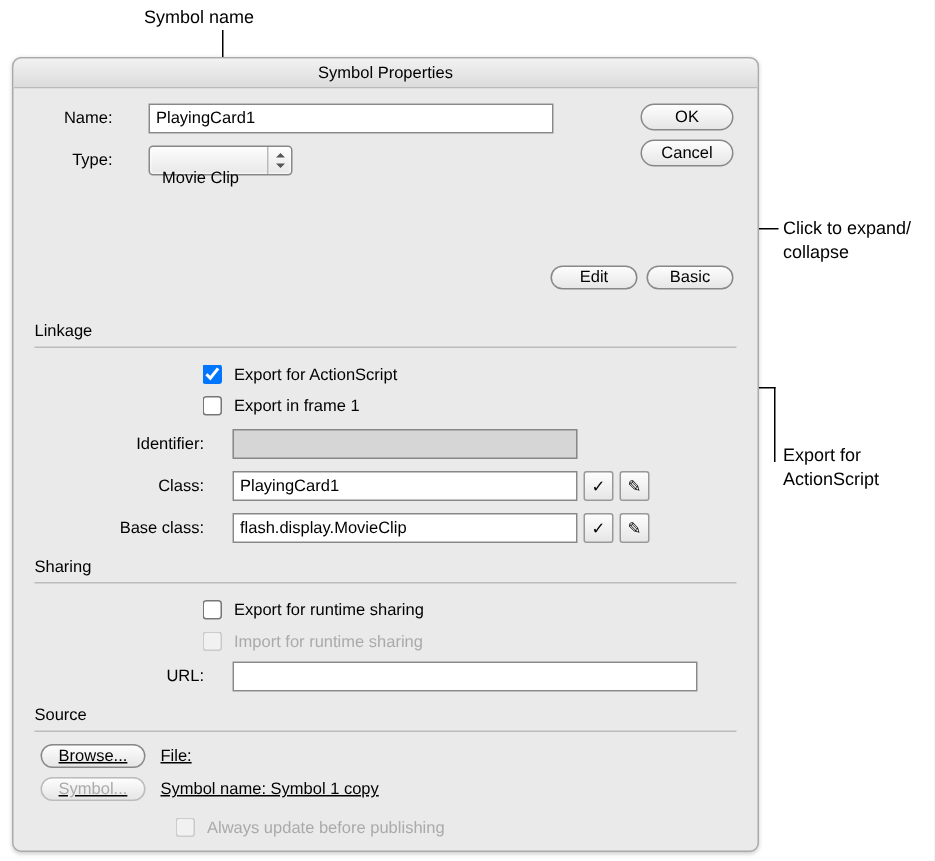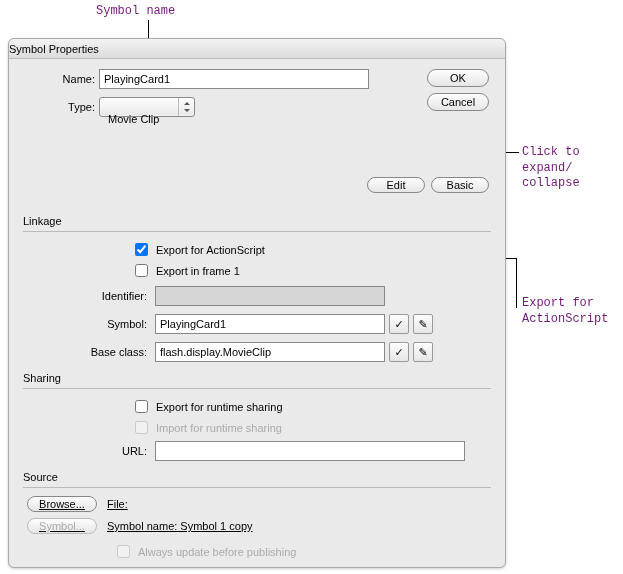--- a/index.html
+++ b/index.html
@@ -9,60 +9,60 @@
     font-size: 11px;
     background: #fff;
     width: 623px;
     height: 574px;
     position: relative;
     color: #000;
   }
   .callout {
     position: absolute;
     font-size: 12px;
-    color: #701a75;
+    color: #000000;
     line-height: 1.3;
-    font-family: Liberation Mono, monospace;
   }
   .dialog {
     position: absolute;
     left: 8px;
     top: 38px;
     width: 498px;
     height: 530px;
     background: #eaeaea;
     border: 1px solid #aaa;
     border-radius: 6px;
     box-shadow: 0 1px 3px rgba(0,0,0,0.2);
   }
   .titlebar {
     height: 20px;
     background: linear-gradient(#f2f2f2,#dcdcdc);
     border-bottom: 1px solid #bbb;
+    text-align: center;
     line-height: 20px;
     font-size: 11px;
     border-radius: 6px 6px 0 0;
   }
   .content {
     padding: 10px 14px;
   }
   .row {
     display: flex;
     align-items: center;
     margin-bottom: 8px;
   }
   .row-label {
     width: 76px;
     text-align: right;
-    padding-right: 4px;
+    padding-right: 24px;
   }
   .inset-label {
     width: 104px;
     text-align: right;
-    padding-right: 8px;
+    padding-right: 19px;
   }
   input[type=text] {
     height: 20px;
     border: 1px solid #888;
     background: #fff;
     padding: 0 4px;
     font-size: 11px;
     font-family: inherit;
   }
   input[type=text].disabled {
@@ -236,21 +236,21 @@
           <span>Export in frame 1</span>
         </div>
       </div>
 
       <div class="row" style="margin-top:6px;">
         <div class="inset-label">Identifier:</div>
         <input type="text" class="disabled" disabled="" style="width: 230px;" value="">
       </div>
 
       <div class="row">
-        <div class="inset-label">Symbol:</div>
+        <div class="inset-label">Class:</div>
         <input type="text" style="width: 230px;" value="PlayingCard1">
         <div class="icon-btn">
             <span>✓</span>
           </div>
         <div class="icon-btn">
             <span>✎</span>
           </div>
       </div>
 
       <div class="row">

